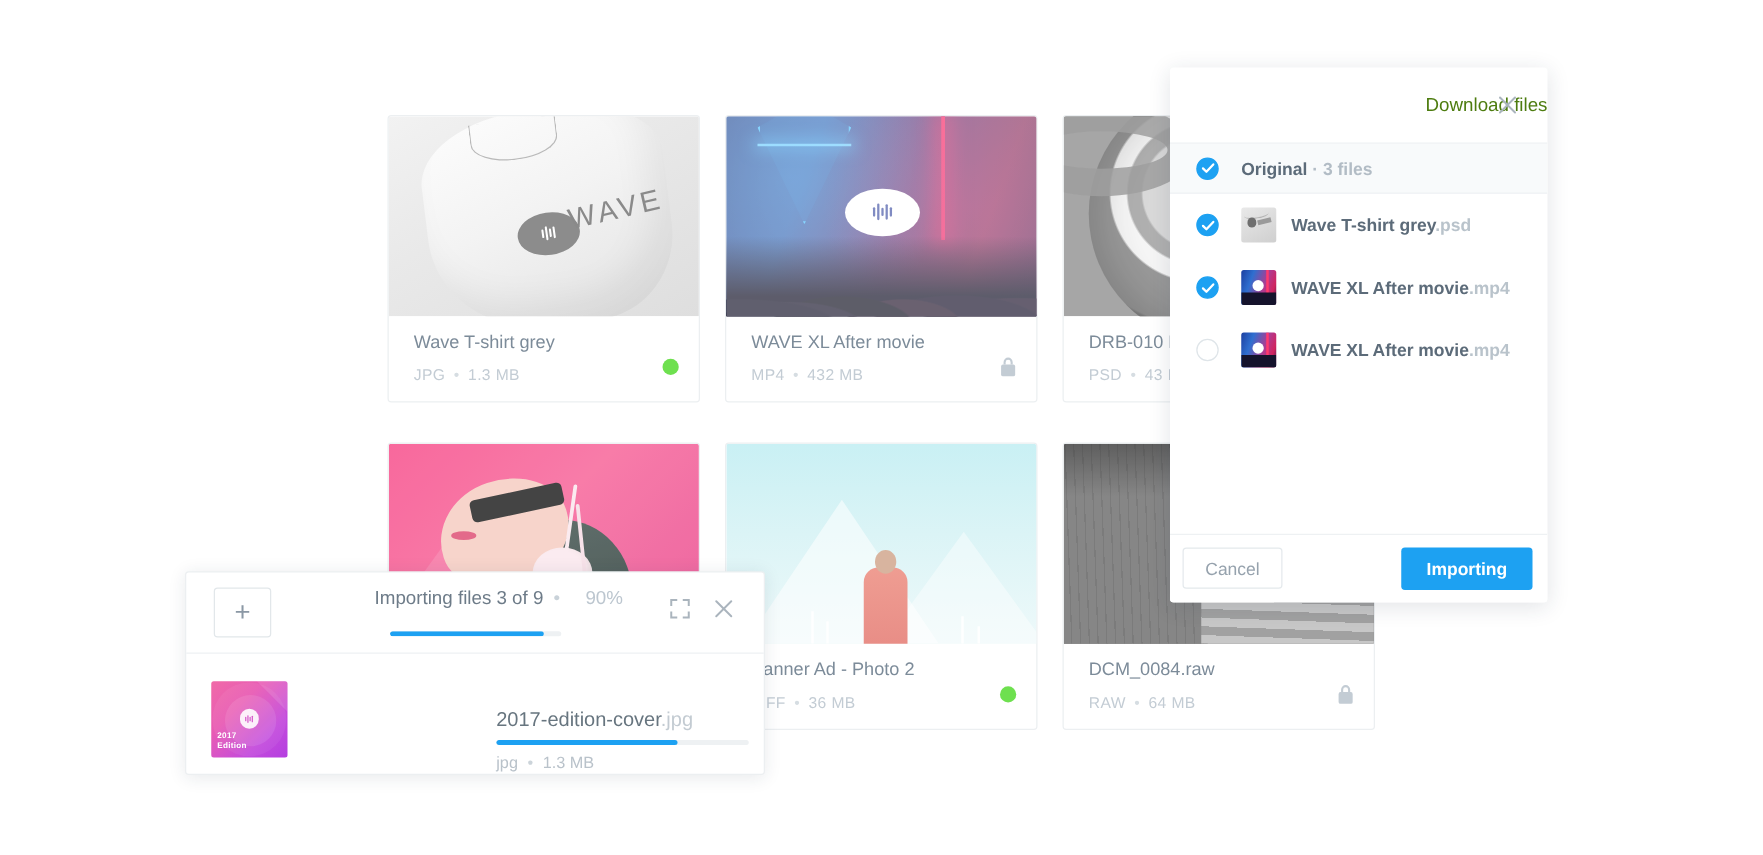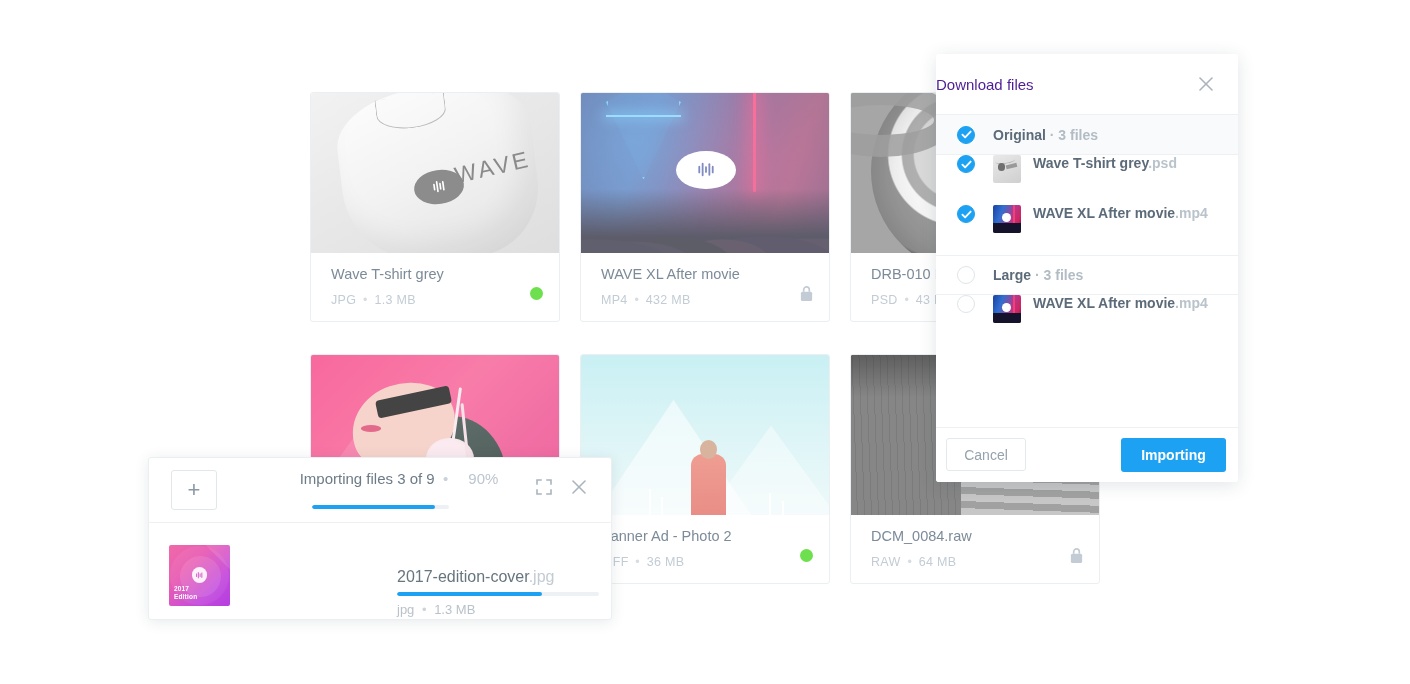--- a/index.html
+++ b/index.html
@@ -312,33 +312,33 @@
   .dl-panel {
     position:absolute; left:936px; top:54px;
     width:302px; height:428px;
     background:#fff; border-radius:3px;
     box-shadow: 0 3px 18px rgba(30,50,70,.13);
     overflow:hidden;
   }
   .dl-head { position:relative; height:61px; border-bottom:1px solid #eef1f3; }
   .dl-title {
     position:absolute; left:0; top:0; width:302px; line-height:61px;
-    text-align:left; font-size:15px; color:#4c1d95;
+    text-align:right; font-size:15px; color:#4d7c0f;
   }
   .dl-close { position:absolute; right:22px; top:20px; width:20px; height:20px; cursor:pointer; }
 
   .dl-list { position:absolute; top:61px; left:0; width:302px; height:312px; overflow:hidden;font-weight:bold; }
   .dl-group {
     position:relative; height:40px; background:#f8fafb;
     border-bottom:1px solid #eef1f3;
     display:flex; align-items:center;
   }
   .dl-item {
     position:relative; height:50px;
-    display:flex; align-items:flex-start;
+    display:flex; align-items:center;
   }
   .dl-group.plain { background:#fff; border-top:1px solid #eef1f3; }
   .cbox {
     width:18px; height:18px; border-radius:50%;
     margin-left: 21px; flex:0 0 18px;
     border:1.5px solid #dfe5e9; background:#fff;
     display:flex; align-items:center; justify-content:center;
     cursor:pointer;
   }
   .cbox.on { background:#1da1f2; border-color:#1da1f2; }
@@ -643,26 +643,20 @@
             <div class="bar"></div>
             <div class="dark"></div>
             <div class="c"></div>
           </div>
         <div class="dl-label">
           <span>WAVE XL After movie</span><span class="ext">.mp4</span>
         </div>
       </div>
 
 
-      <div class="dl-group plain">
-        <div class="cbox"></div>
-        <div class="dl-label">
-          <span>Large</span><span class="muted">&nbsp;·&nbsp;</span><span class="muted">3 files</span>
-        </div>
-      </div>
 
 
       <div class="dl-item">
         <div class="cbox"></div>
         <div class="dl-thumb movie-mini">
             <div class="bar"></div>
             <div class="dark"></div>
             <div class="c"></div>
           </div>
         <div class="dl-label">

